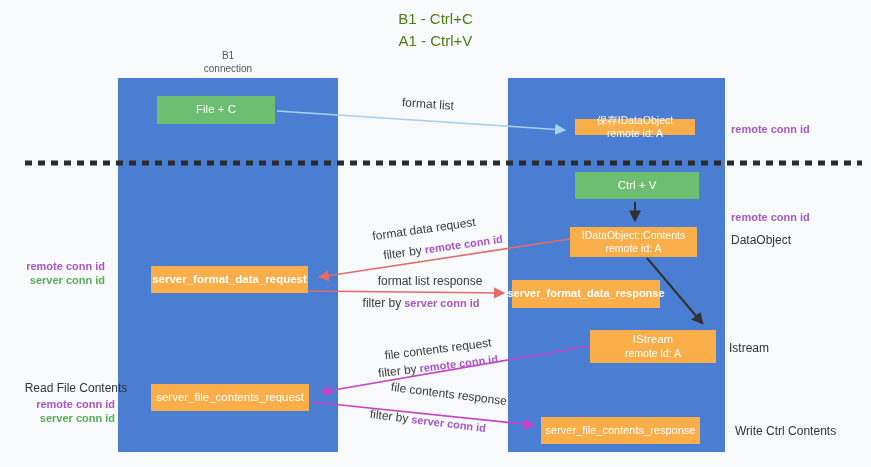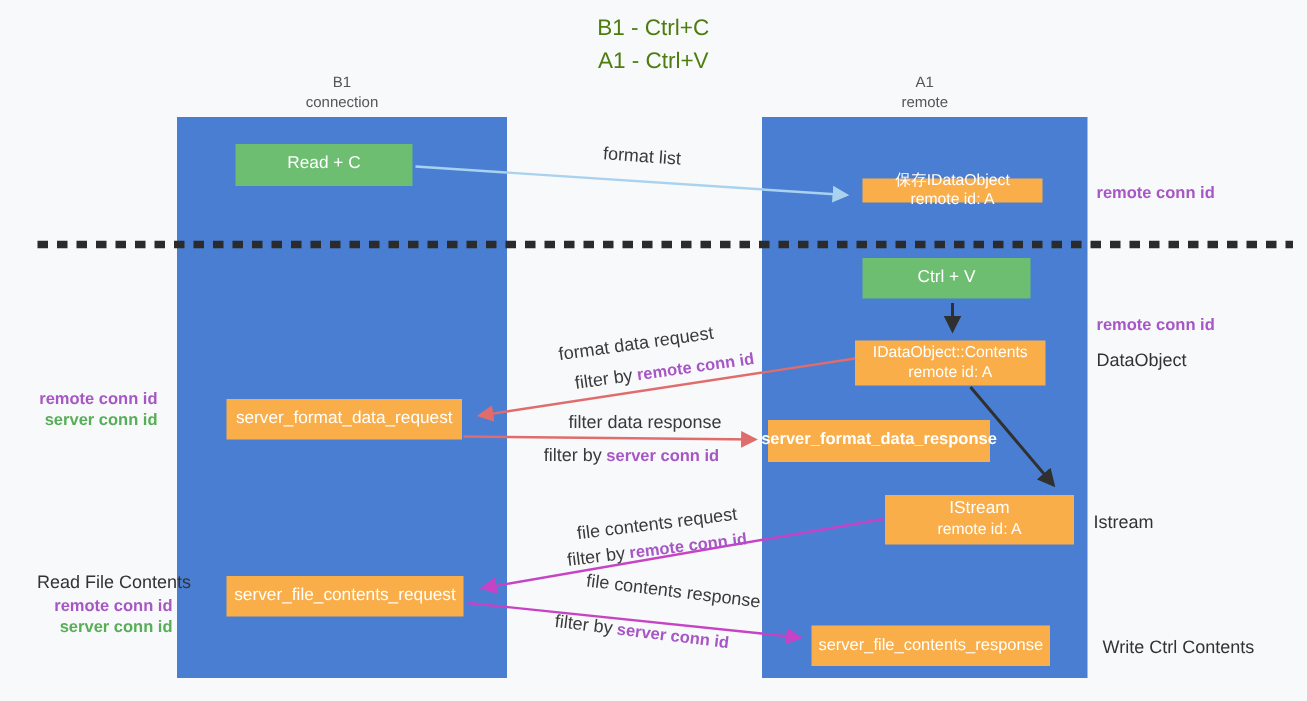--- a/index.html
+++ b/index.html
@@ -29,47 +29,43 @@
 
   <div class="abs title z4">
     <div>B1 - Ctrl+C</div>
     <div>A1 - Ctrl+V</div>
   </div>
 
   <div class="abs col-header z4" style="left:118px;top:49px;width:220px;">
     <div>B1</div>
     <div>connection</div>
   </div>
-  <div class="abs col-header z4" style="left:508px;top:49px;width:217px;">
-    <div>A1</div>
-    <div>remote</div>
-  </div>
 
   <div class="abs lifeline z1" style="left:118px;top:78px;width:220px;height:374px;"></div>
   <div class="abs lifeline z1" style="left:508px;top:78px;width:217px;height:374px;"></div>
 
   <div class="abs node green z2" style="left:157px;top:96px;width:118px;height:28px;">
-    <span>Read + C</span>
+    <span>File + C</span>
   </div>
 
   <div class="abs node orange z2" style="left:575px;top:119px;width:120px;height:16px;">
     <span class="l1" style="font-size:10.5px;">保存IDataObject</span>
     <span class="l2">remote id: A</span>
   </div>
 
-  <div class="abs node green z2" style="left:575px;top:172px;width:112px;height:27px;">
+  <div class="abs node green z2" style="left:575px;top:172px;width:124px;height:27px;">
     <span>Ctrl + V</span>
   </div>
 
   <div class="abs node orange z2" style="left:570px;top:227px;width:127px;height:30px;">
     <span style="font-size:10.5px;">IDataObject::Contents</span>
     <span class="l2">remote id: A</span>
   </div>
 
-  <div class="abs node orange z2" style="left:151px;top:266px;width:157px;height:27px;">
+  <div class="abs node orange z2" style="left:151px;top:266px;width:157px;height:27px;font-weight:bold;">
     <span>server_format_data_request</span>
   </div>
 
   <div class="abs node orange z2" style="left:512px;top:280px;width:148px;height:28px;">
     <span style="font-size:11px;font-weight:bold;">server_format_data_response</span>
   </div>
 
   <div class="abs node orange z2" style="left:590px;top:330px;width:126px;height:33px;">
     <span>IStream</span>
     <span class="l2">remote id: A</span>
@@ -108,21 +104,21 @@
     <path d="M312,402 L533,425" stroke="#c643c6" stroke-width="1.6" fill="none" marker-end="url(#m-mag)"></path>
   </svg>
 
   <div class="abs arrow-label z4" style="left:428px;top:104px;transform:translate(-50%,-50%) rotate(4deg);">format list</div>
 
   <div class="abs arrow-label z4" style="left:424px;top:229px;transform:translate(-50%,-50%) rotate(-8deg);">format data request</div>
   <div class="abs arrow-label z4" style="left:443px;top:247px;transform:translate(-50%,-50%) rotate(-8deg);">
     <span class="filter-prefix">filter by</span><span class="conn-purple">remote conn id</span>
   </div>
 
-  <div class="abs arrow-label z4" style="left:430px;top:281px;transform:translate(-50%,-50%);">filter data response</div>
+  <div class="abs arrow-label z4" style="left:430px;top:281px;transform:translate(-50%,-50%);">format list response</div>
   <div class="abs arrow-label z4" style="left:421px;top:303px;transform:translate(-50%,-50%);">
     <span class="filter-prefix">filter by</span><span class="conn-purple">server conn id</span>
   </div>
 
   <div class="abs arrow-label z4" style="left:438px;top:349px;transform:translate(-50%,-50%) rotate(-7deg);">file contents request</div>
   <div class="abs arrow-label z4" style="left:438px;top:366px;transform:translate(-50%,-50%) rotate(-7deg);">
     <span class="filter-prefix">filter by</span><span class="conn-purple">remote conn id</span>
   </div>
 
   <div class="abs arrow-label z4" style="left:449px;top:394px;transform:translate(-50%,-50%) rotate(7deg);">file contents response</div>

